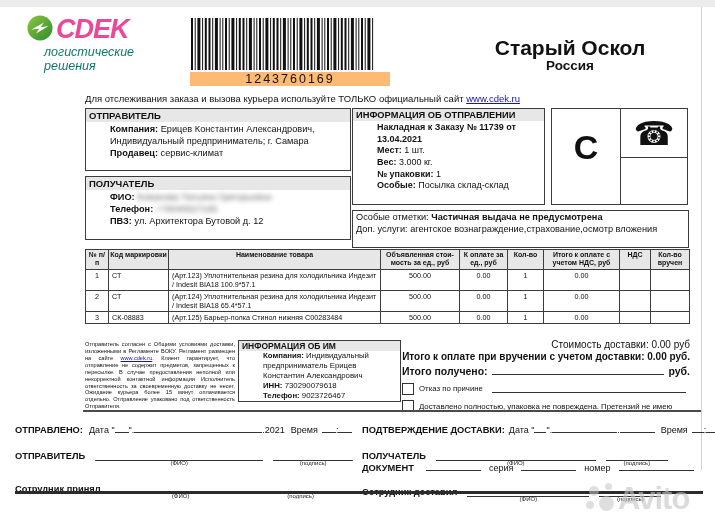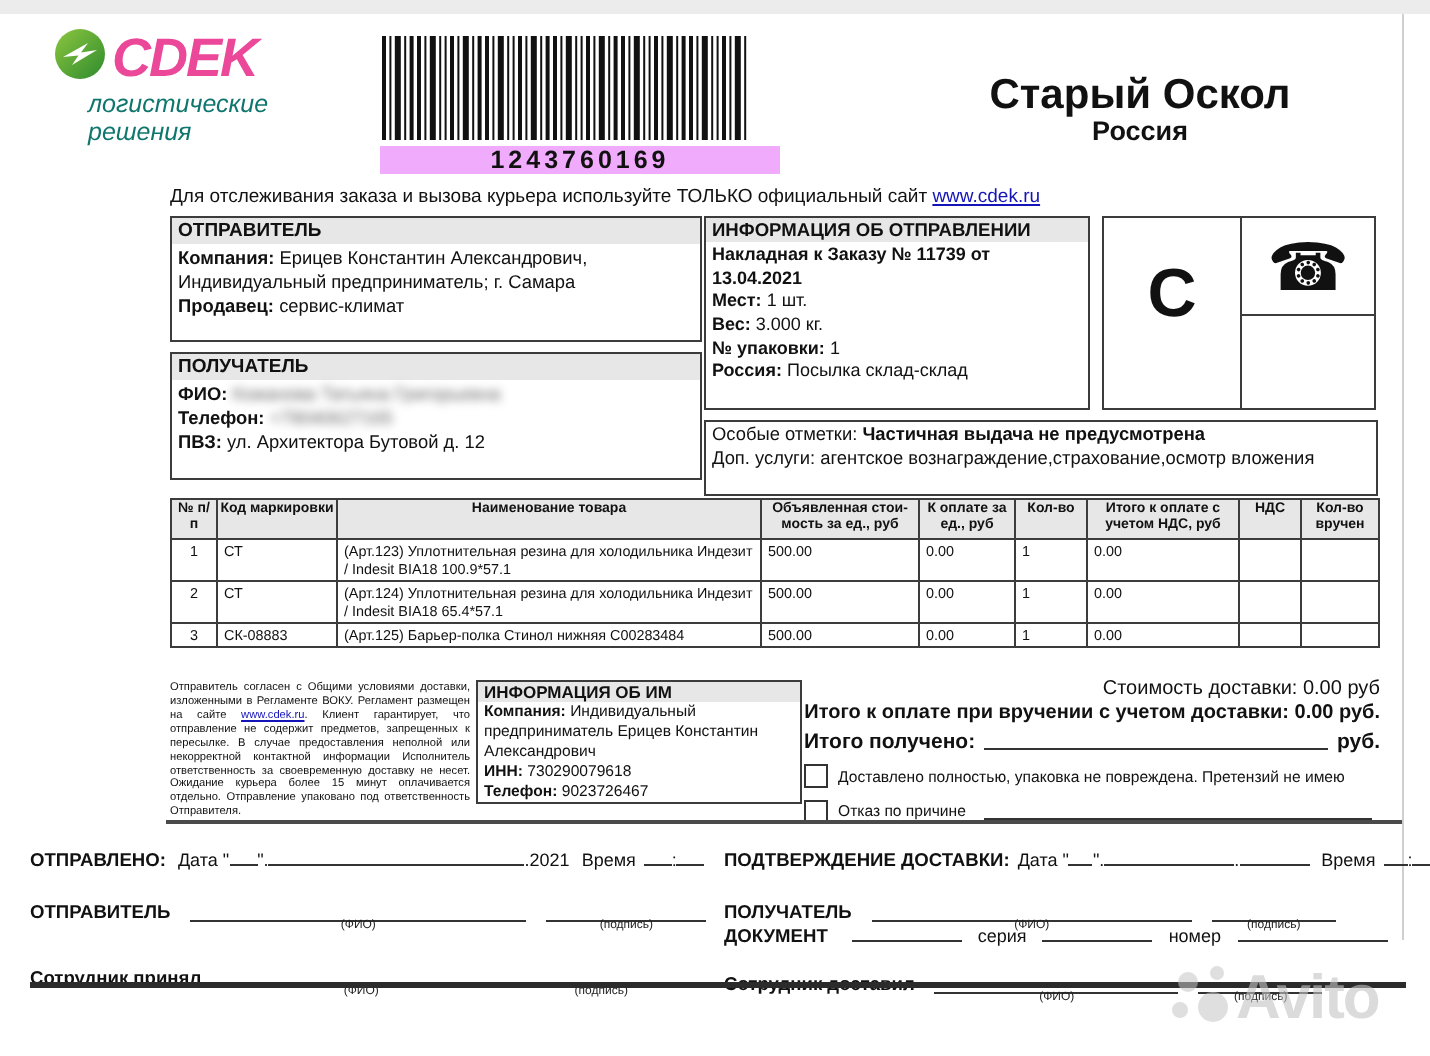--- a/index.html
+++ b/index.html
@@ -12,53 +12,53 @@
   .edge-line{left:701px;top:7px;width:1px;height:463px;background:#cfcfcf;}
 
   
   .logo{left:27px;top:14px;}
   .logo-top{display:flex;align-items:center;gap:3px;}
   .brand{font-size:27px;font-weight:bold;font-style:italic;letter-spacing:-1px;color:#ec4899;}
   .tagline{margin-left:17px;font-style:italic;font-size:12.5px;line-height:1.15;color:#0f766e;}
 
   
   .barcode-wrap{left:190px;top:18px;width:200px;}
-  .barcode-num{width:200px;text-align:center;font-size:12.5px;font-weight:bold;letter-spacing:2px;background:#f0abfc;margin-top:-2px;}
+  .barcode-num{width:200px;text-align:center;font-size:12.5px;font-weight:normal;letter-spacing:2px;background:#fdba74;margin-top:-2px;}
 
   .city-block{left:460px;top:36px;width:220px;text-align:center;line-height:1.1;}
   .city{font-size:21px;font-weight:bold;}
   .country{font-size:13.5px;font-weight:bold;}
 
   .notice{left:85px;top:93px;width:560px;font-size:9.5px;}
   .link{color:#1414b8;text-decoration:underline;cursor:pointer;}
 
   
   .box{border:1px solid #3c3c3c;background:#fff;box-sizing:border-box;}
   .box-head{background:#e7e7e7;font-weight:bold;padding:1px 3px;font-size:9.5px;}
-  .box-body{padding:1px 3px 2px;font-size:9.2px;line-height:1.32;}
+  .box-body{padding:1px 3px 2px;font-size:9.2px;line-height:1.32;margin-left:21px;}
   .sender-box{left:85px;top:108px;width:266px;height:63px;}
   .receiver-box{left:85px;top:176px;width:266px;height:64px;}
   .info-box{left:352px;top:108px;width:193px;height:97px;}
   .info-box .box-head{font-size:9.3px;}
   .info-box .box-body{font-size:9px;line-height:1.3;}
   .mode-box{left:551px;top:108px;width:137px;height:97px;display:flex;}
   .mode-letter{flex:1;border-right:1px solid #3c3c3c;display:flex;align-items:center;justify-content:center;font-size:34px;font-weight:bold;padding-bottom:18px;}
   .mode-right{width:66px;display:flex;flex-direction:column;}
   .mode-phone{height:48px;border-bottom:1px solid #3c3c3c;display:flex;align-items:center;justify-content:center;font-size:33px;line-height:1;}
   .mode-empty{flex:1;}
   .special-box{left:352px;top:210px;width:337px;height:38px;padding:1px 3px;font-size:9.2px;line-height:1.3;}
 
   .blur{filter:blur(2.5px);color:#666;}
 
   
   .items{left:85px;top:249px;width:604px;border-collapse:collapse;table-layout:fixed;}
   .items th,.items td{border:1px solid #3c3c3c;vertical-align:top;}
   .items th{background:#e7e7e7;font-size:7px;font-weight:bold;padding:1px 1px;text-align:center;line-height:1.2;}
   .items td{font-size:7.2px;padding:1px 3px;line-height:1.25;}
-  .a-c{text-align:center;} .a-l{text-align:left;} .a-r{text-align:left;}
+  .a-c{text-align:center;} .a-l{text-align:left;} .a-r{text-align:center;}
 
   
   .terms{left:85px;top:341px;width:150px;font-size:5.6px;line-height:1.24;text-align:justify;color:#111;}
   .im-box{left:238px;top:340px;width:163px;height:62px;}
   .im-box .box-head{font-size:8.5px;padding:0 3px;}
   .im-box .box-body{font-size:7.8px;line-height:1.27;padding:0 3px;}
 
   .payment{left:402px;top:339px;width:288px;}
   .pay1{text-align:right;font-size:10px;}
   .pay2{text-align:right;font-size:10px;font-weight:bold;margin-top:1px;}
@@ -209,21 +209,21 @@
   </div>
 </div>
 
 <div class="abs box info-box">
   <div class="box-head">ИНФОРМАЦИЯ ОБ ОТПРАВЛЕНИИ</div>
   <div class="box-body">
     <div><b>Накладная к Заказу № 11739 от 13.04.2021</b></div>
     <div><b>Мест:</b> <span>1 шт.</span></div>
     <div><b>Вес:</b> <span>3.000 кг.</span></div>
     <div><b>№ упаковки:</b> <span>1</span></div>
-    <div><b>Россия:</b> <span>Посылка склад-склад</span></div>
+    <div><b>Особые:</b> <span>Посылка склад-склад</span></div>
   </div>
 </div>
 
 <div class="abs box mode-box">
   <div class="mode-letter">С</div>
   <div class="mode-right">
     <div class="mode-phone">
         <span>☎</span>
       </div>
     <div class="mode-empty"></div>
@@ -313,26 +313,26 @@
 <div class="abs payment">
   <div class="pay1">Стоимость доставки: 0.00 руб</div>
   <div class="pay2">Итого к оплате при вручении с учетом доставки: 0.00 руб.</div>
   <div class="pay3">
     <b>Итого получено:</b>
       <span class="fill-line"></span>
       <b>руб.</b>
   </div>
   <div class="cb-line">
     <span class="cb"></span>
-    <span>Доставлено полностью, упаковка не повреждена. Претензий не имею</span>
+    <span>Отказ по причине</span>
+    <span class="fill-line"></span>
   </div>
   <div class="cb-line">
     <span class="cb"></span>
-    <span>Отказ по причине</span>
-    <span class="fill-line"></span>
+    <span>Доставлено полностью, упаковка не повреждена. Претензий не имею</span>
   </div>
 </div>
 
 <div class="abs divider"></div>
 
 <div class="abs form-block sent-block">
   <div class="form-line">
     <b>ОТПРАВЛЕНО:</b><span class="ml6">Дата "</span><span class="bl w14"></span><span>".</span><span class="bl w128"></span><span>.2021</span><span class="ml6">Время</span><span class="bl w14 ml4"></span><span>:</span><span class="bl w14"></span>
   </div>
   <div class="sig-row mt5">

